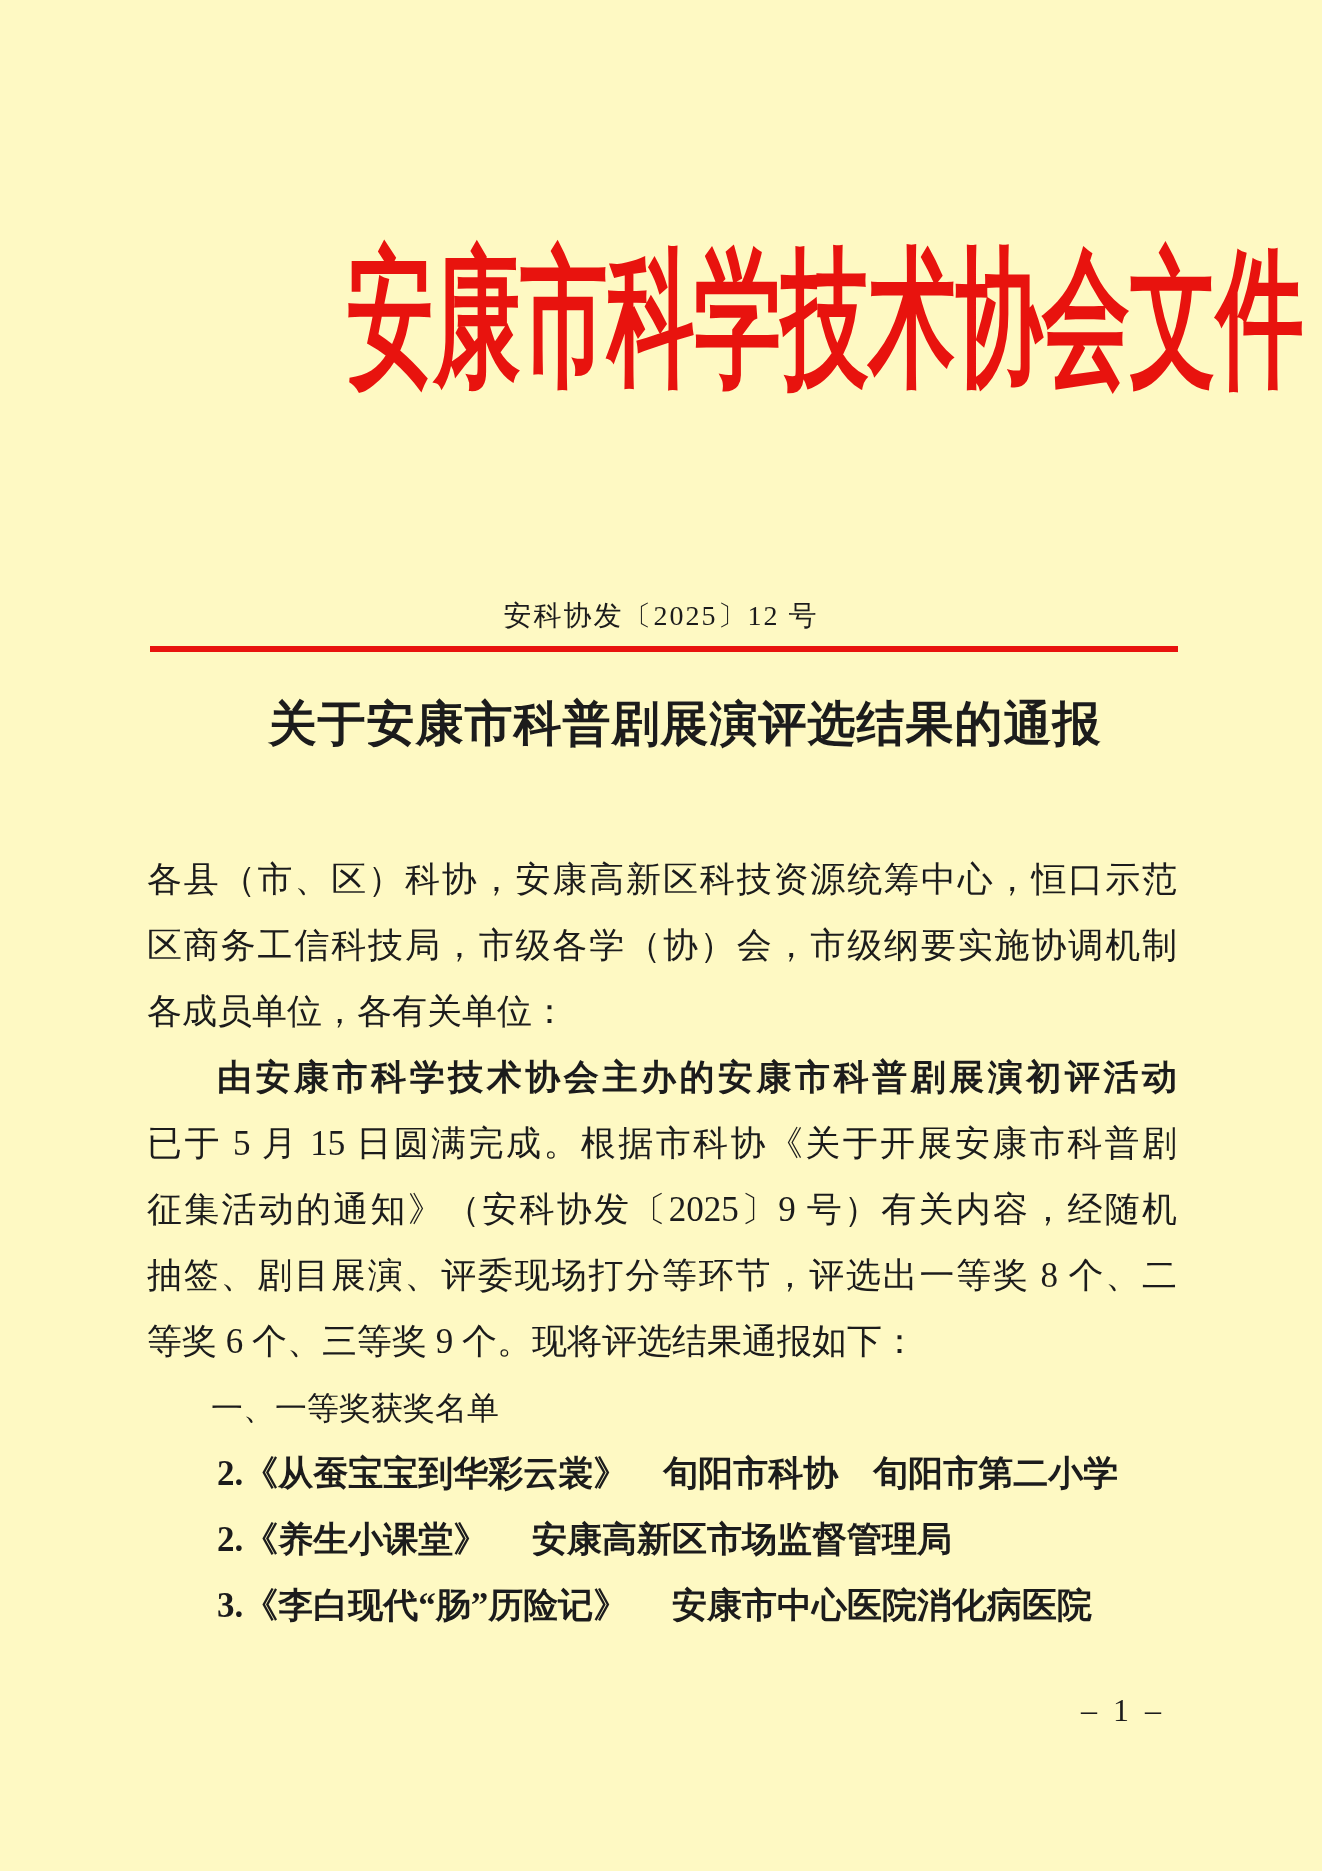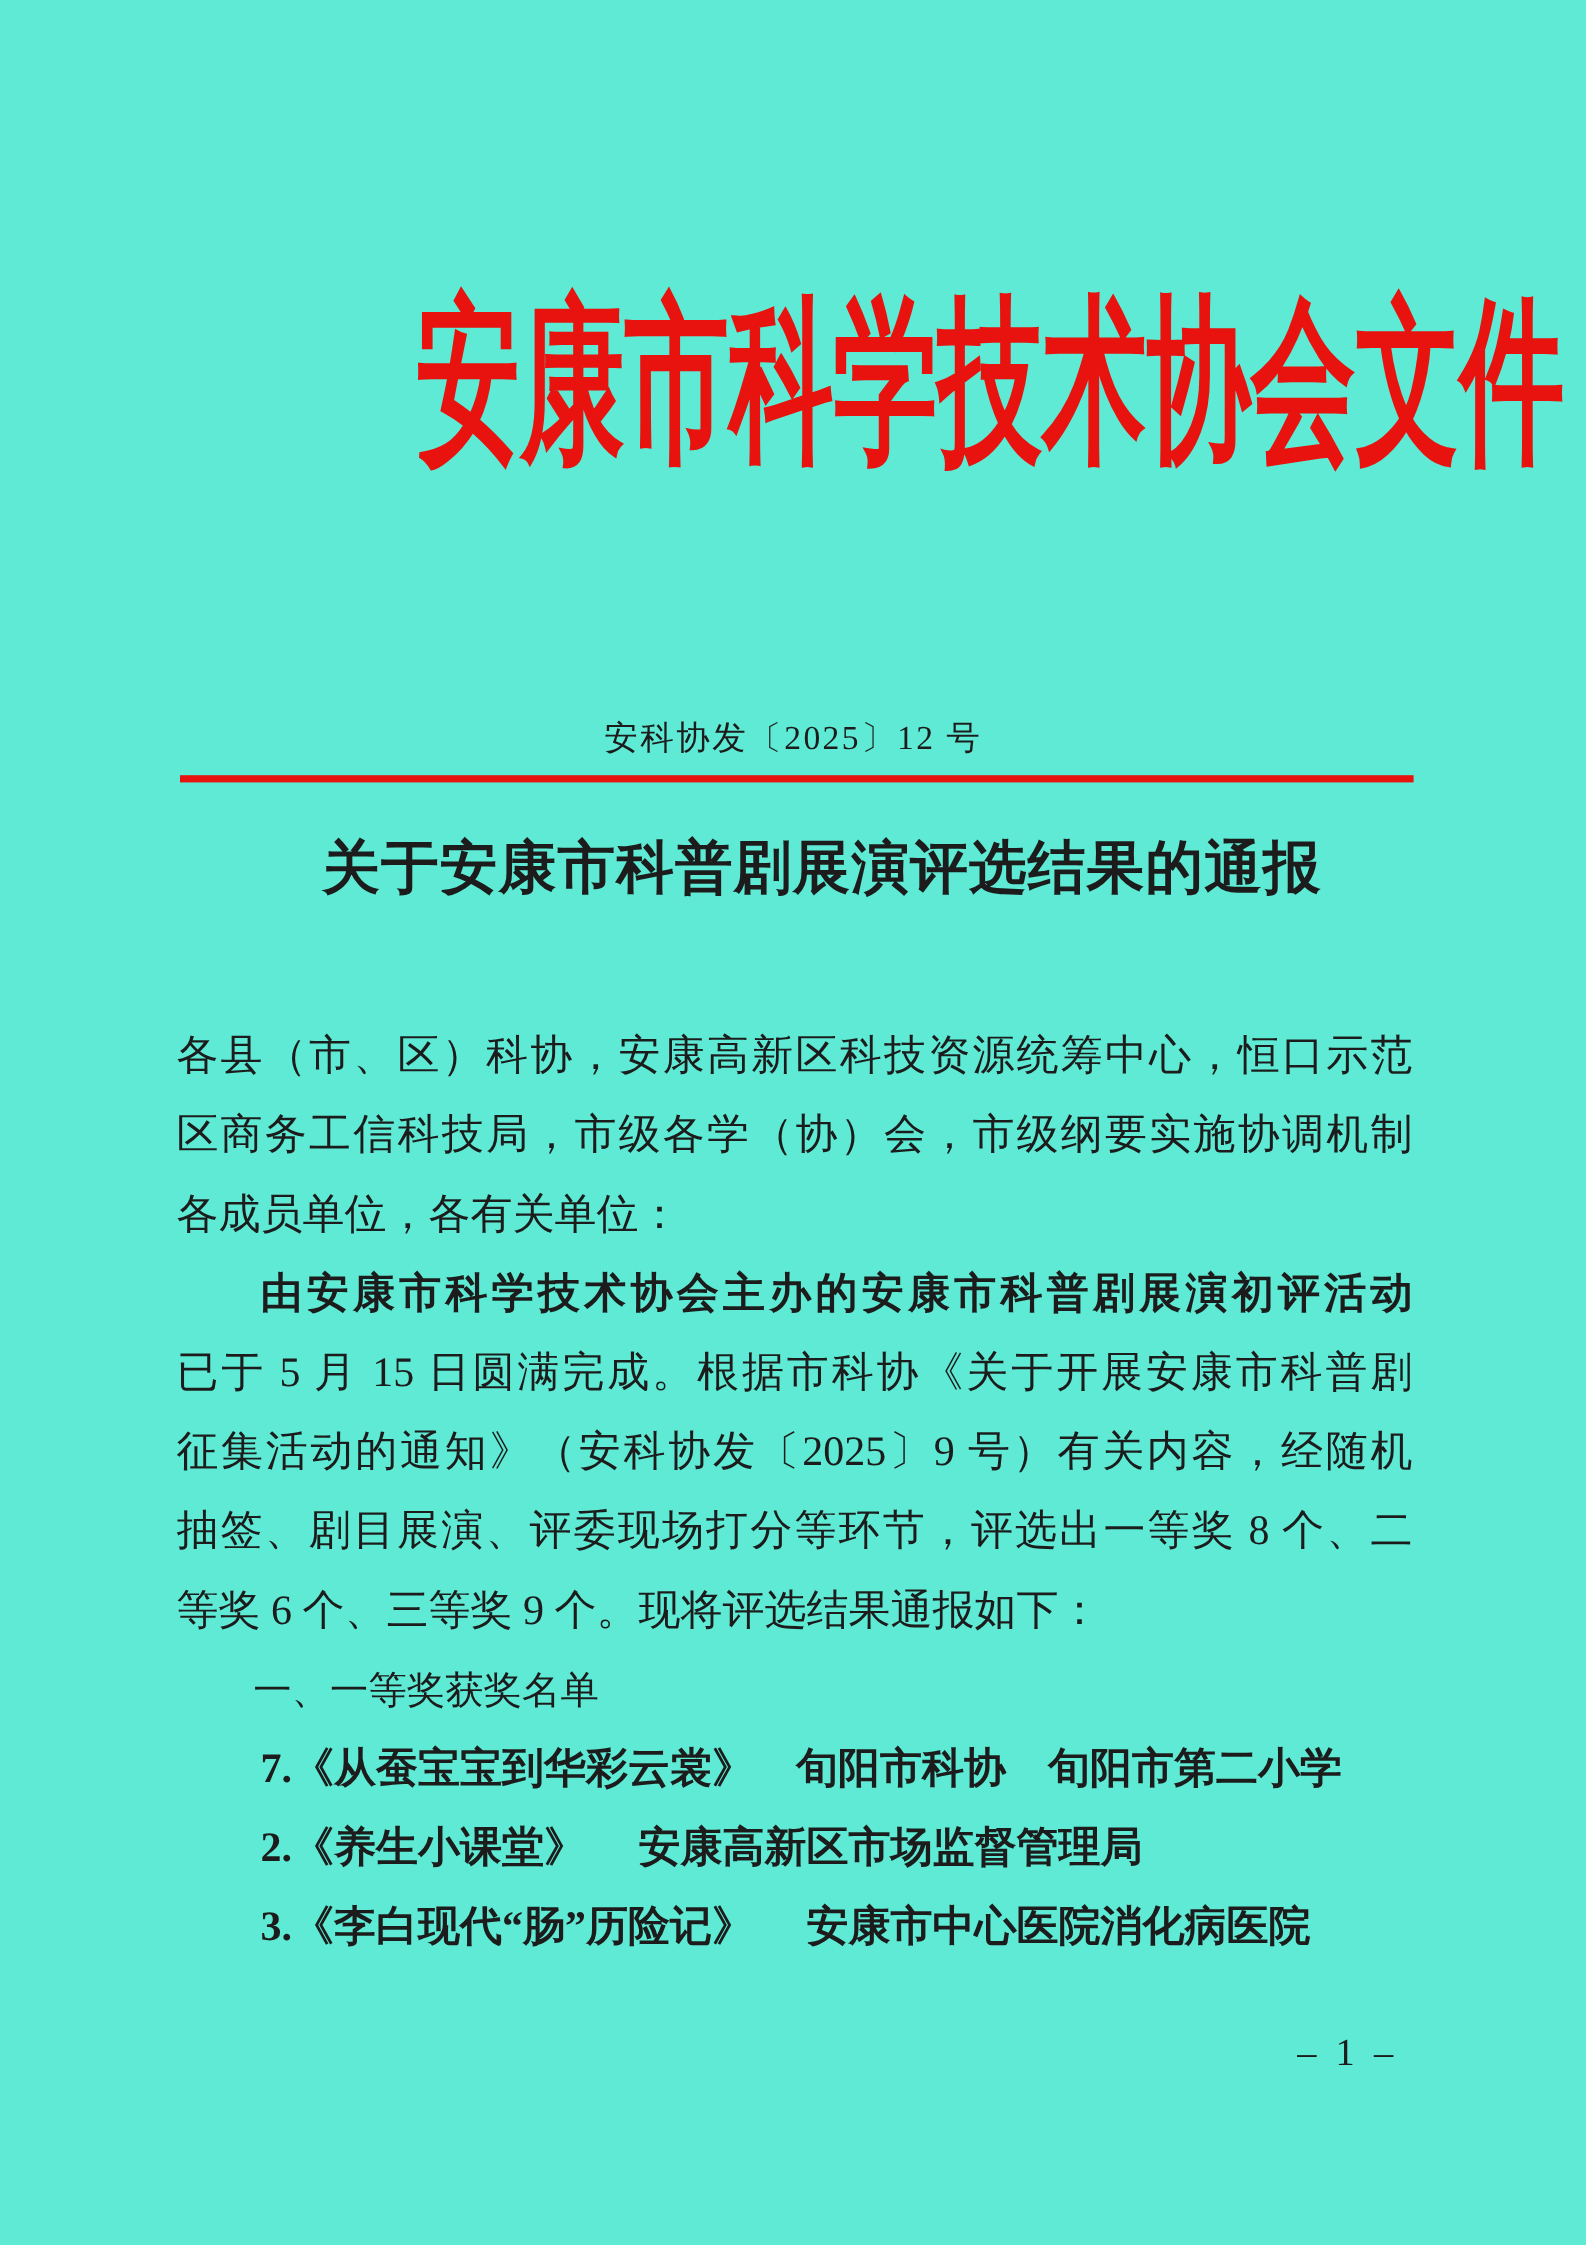--- a/index.html
+++ b/index.html
@@ -4,21 +4,21 @@
 <style>
   :root{
     --red:#e8130e;
     --ink:#1c1c1c;
   }
   html,body{margin:0;padding:0;background:#ffffff;}
   .page{
     position:relative;
     width:1322px;
     height:1871px;
-    background:#5eead4;
+    background:#fef9c3;
     overflow:hidden;
     font-family:"Liberation Serif","DejaVu Serif",serif;
     color:var(--ink);
   }
   
   .letterhead{
     position:absolute;
     top:244px;
     left:0;
     width:100%;
@@ -125,20 +125,20 @@
   <div class="body-block">
     <div class="bl just">各县（市、区）科协，安康高新区科技资源统筹中心，恒口示范</div>
     <div class="bl just">区商务工信科技局，市级各学（协）会，市级纲要实施协调机制</div>
     <div class="bl">各成员单位，各有关单位：</div>
     <div class="bl just ind">由安康市科学技术协会主办的安康市科普剧展演初评活动</div>
     <div class="bl just">已于 5 月 15 日圆满完成。根据市科协《关于开展安康市科普剧</div>
     <div class="bl just">征集活动的通知》（安科协发〔2025〕9 号）有关内容，经随机</div>
     <div class="bl just">抽签、剧目展演、评委现场打分等环节，评选出一等奖 8 个、二</div>
     <div class="bl">等奖 6 个、三等奖 9 个。现将评选结果通报如下：</div>
     <div class="bl ind sect">一、一等奖获奖名单</div>
-    <div class="bl ind pre">7.《从蚕宝宝到华彩云裳》　旬阳市科协　旬阳市第二小学</div>
+    <div class="bl ind pre">2.《从蚕宝宝到华彩云裳》　旬阳市科协　旬阳市第二小学</div>
     <div class="bl ind pre">2.《养生小课堂》　 安康高新区市场监督管理局</div>
     <div class="bl ind pre">3.《李白现代“肠”历险记》　 安康市中心医院消化病医院</div>
   </div>
 
   <div class="page-number">– 1 –</div>
 
 </div>
 
 </body></html>

